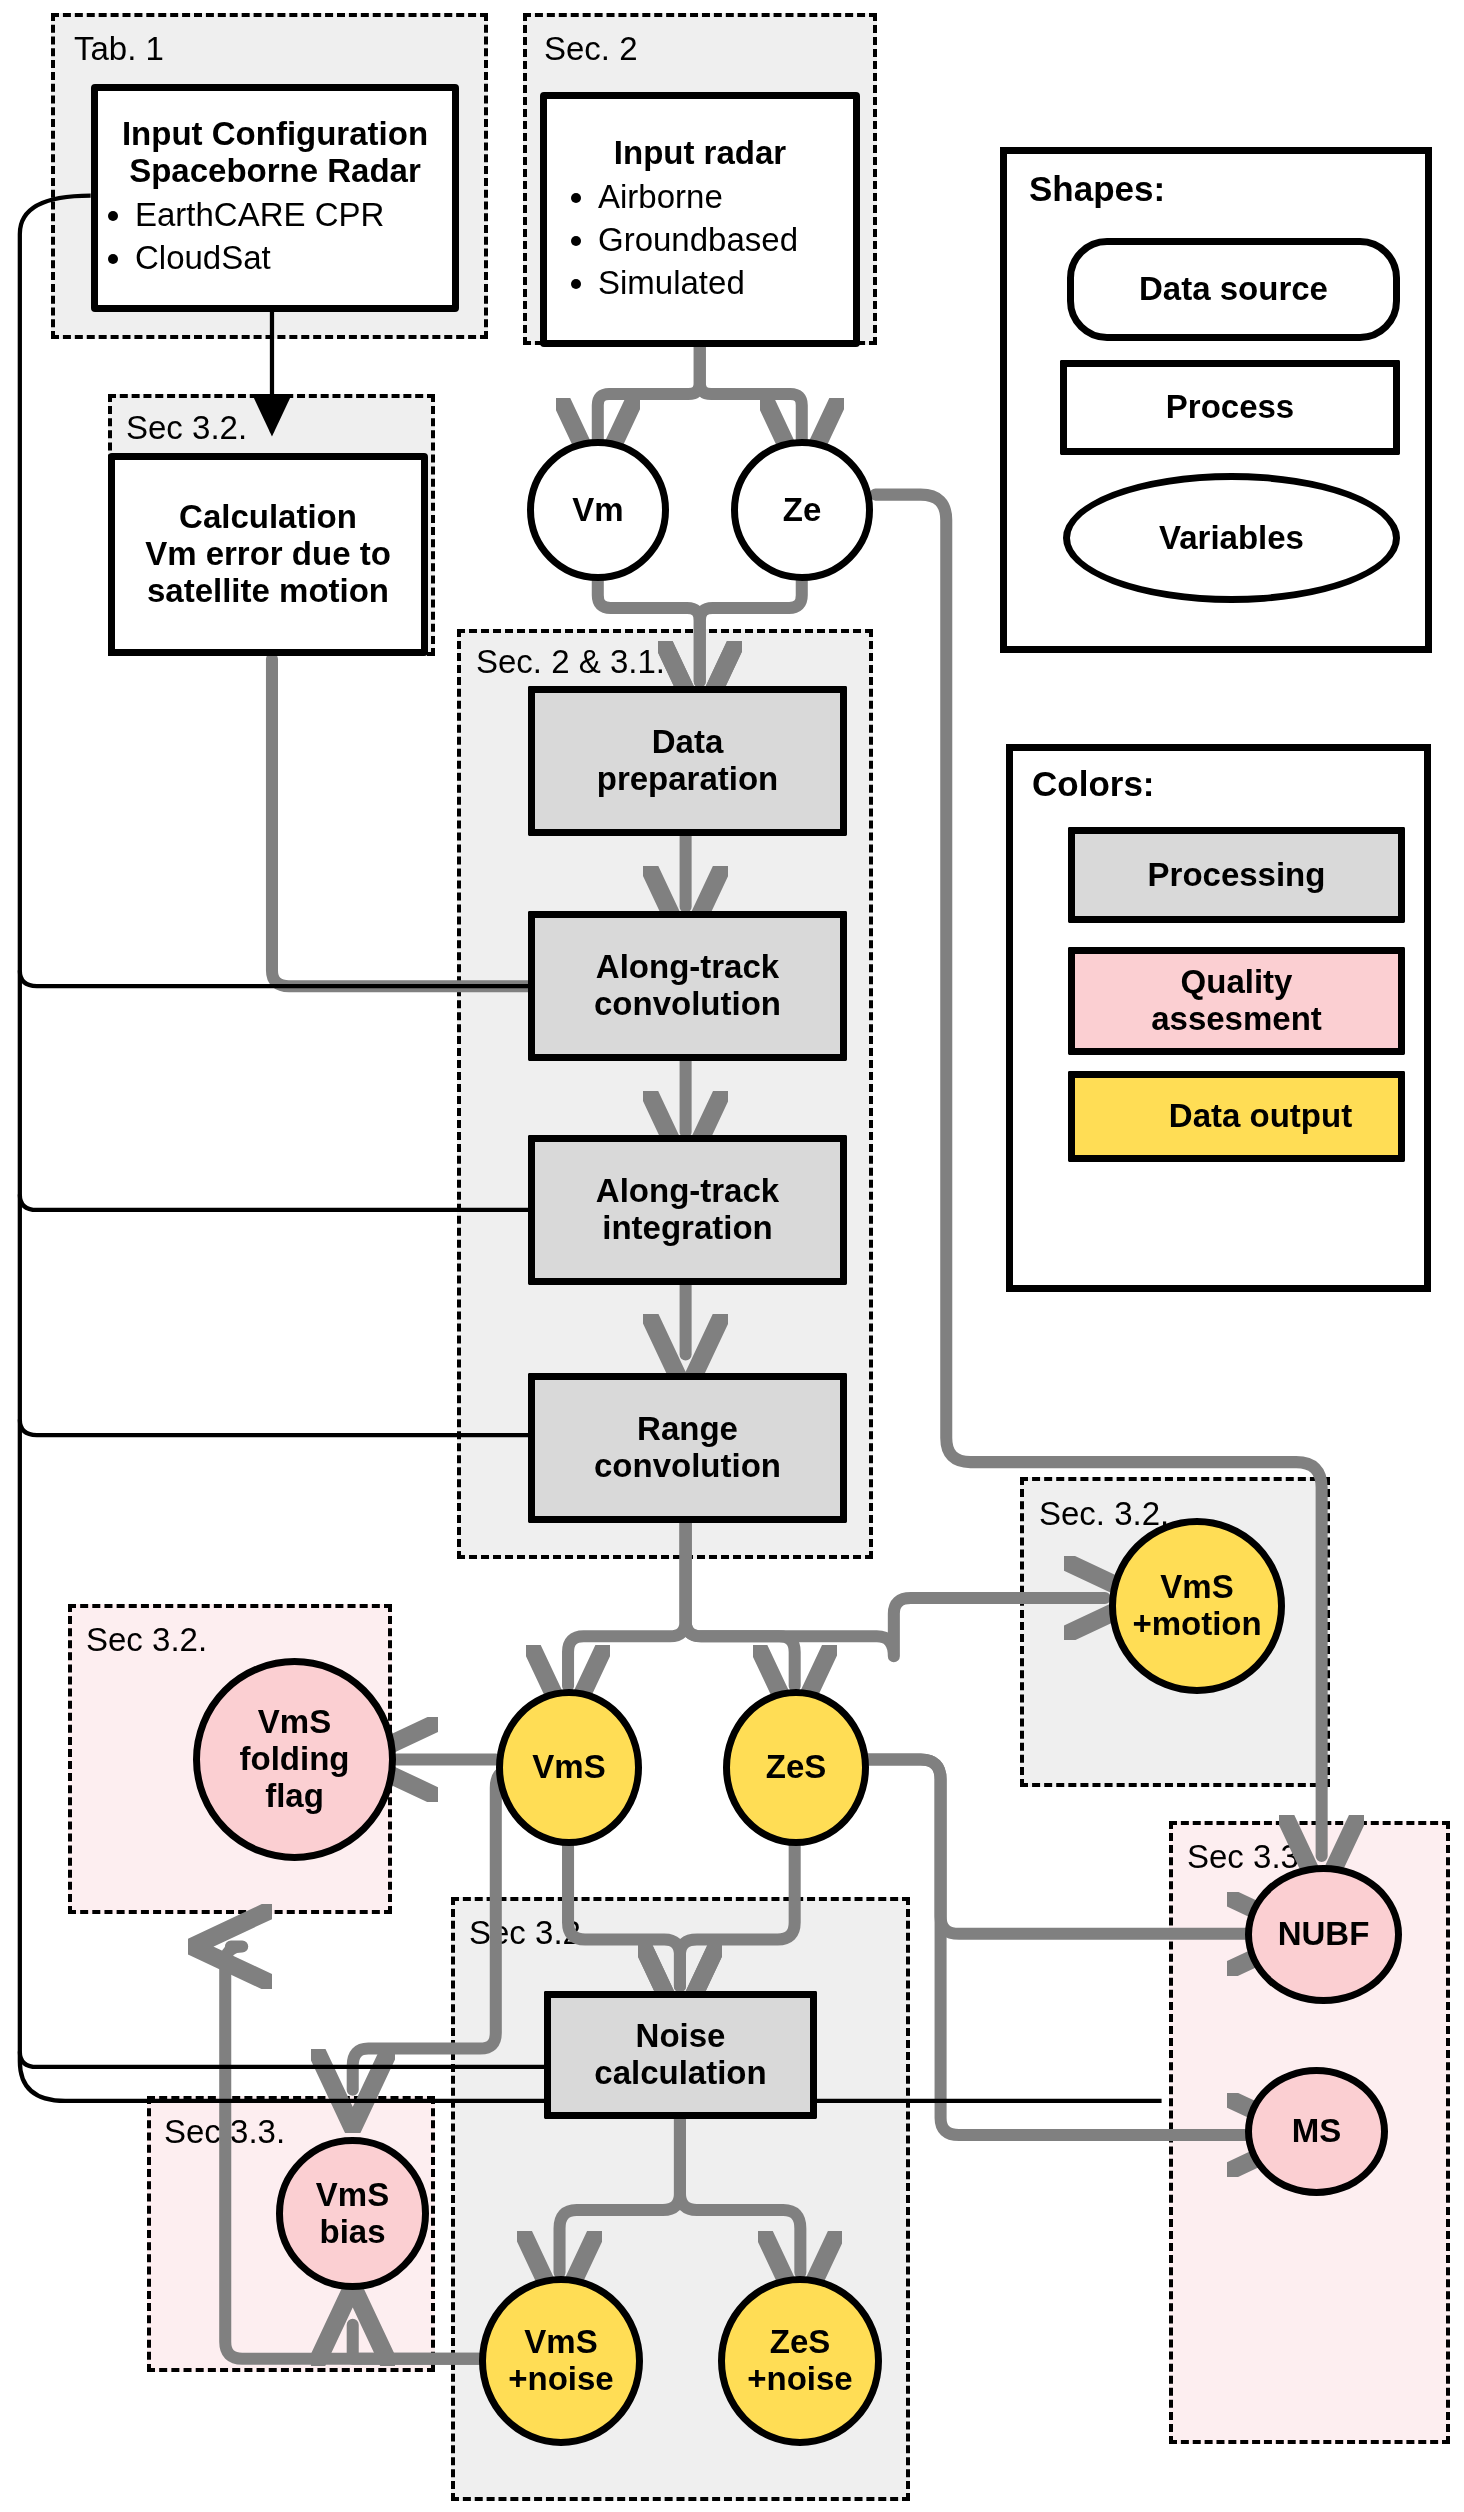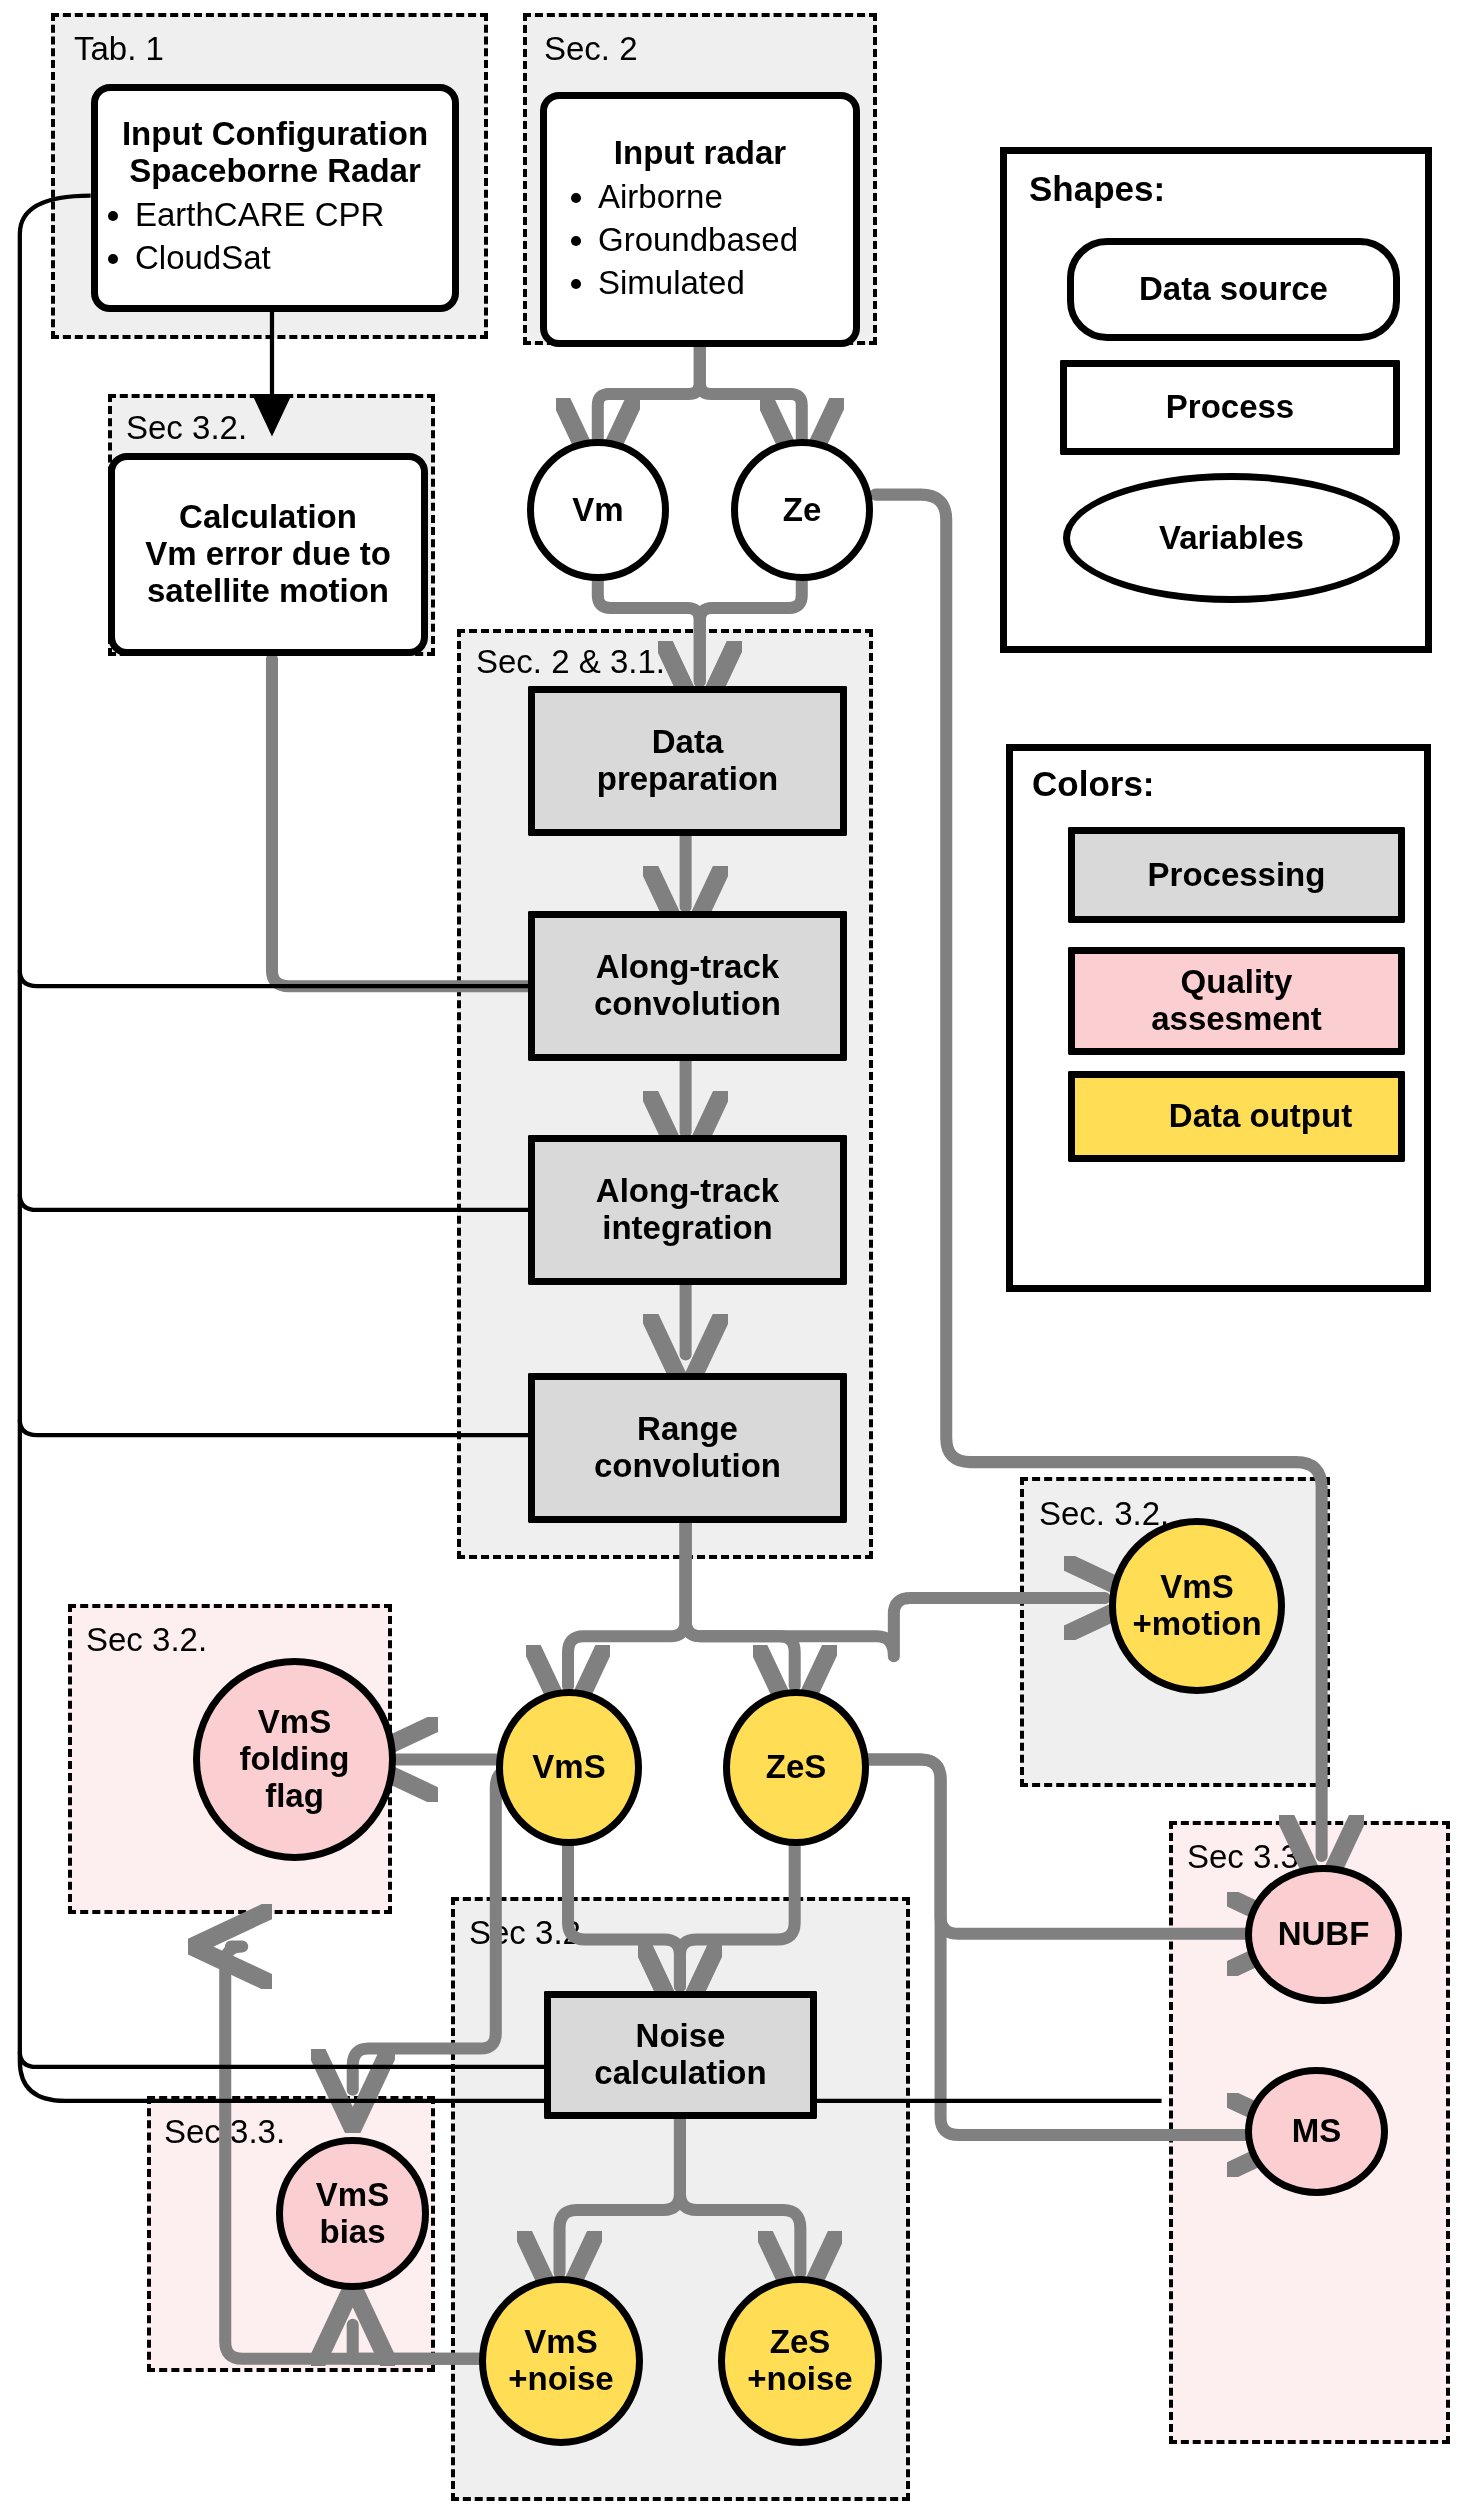--- a/index.html
+++ b/index.html
@@ -8,21 +8,21 @@
 
   
   .group{position:absolute;box-sizing:border-box;border:4.3px dashed #000;}
   .group.grey{background:#efefef;}
   .group.pinkbg{background:#fdeef0;}
   .group-label{position:absolute;font-size:33px;color:#000000;font-weight:400;letter-spacing:0px;white-space:nowrap;}
 
   
   .node{position:absolute;box-sizing:border-box;display:flex;align-items:center;justify-content:center;
         text-align:center;font-weight:bold;color:#000;line-height:1.12;}
-  .datasource{background:#fff;border:7.8px solid #000;border-radius:19px;font-size:33px;}
+  .datasource{background:#fff;border:7.8px solid #000;border-radius:4px;font-size:33px;}
   .process{background:#d9d9d9;border:7.8px solid #000;border-radius:1.4px;font-size:33px;}
   .circle{border-radius:50%;border:7.8px solid #000;font-size:33px;}
   .ellipse{border-radius:50%;border:7.8px solid #000;font-size:33px;}
   .white{background:#ffffff;}
   .yellow{background:#ffdd55;}
   .pink{background:#fbcfd2;}
 
   .node .inner{padding:0 7px;}
   .node .title{font-weight:bold;display:block;}
   ul.bullets{margin:4.3px 0 0 0;padding:0 0 0 37px;text-align:left;font-weight:400;list-style:disc;}

